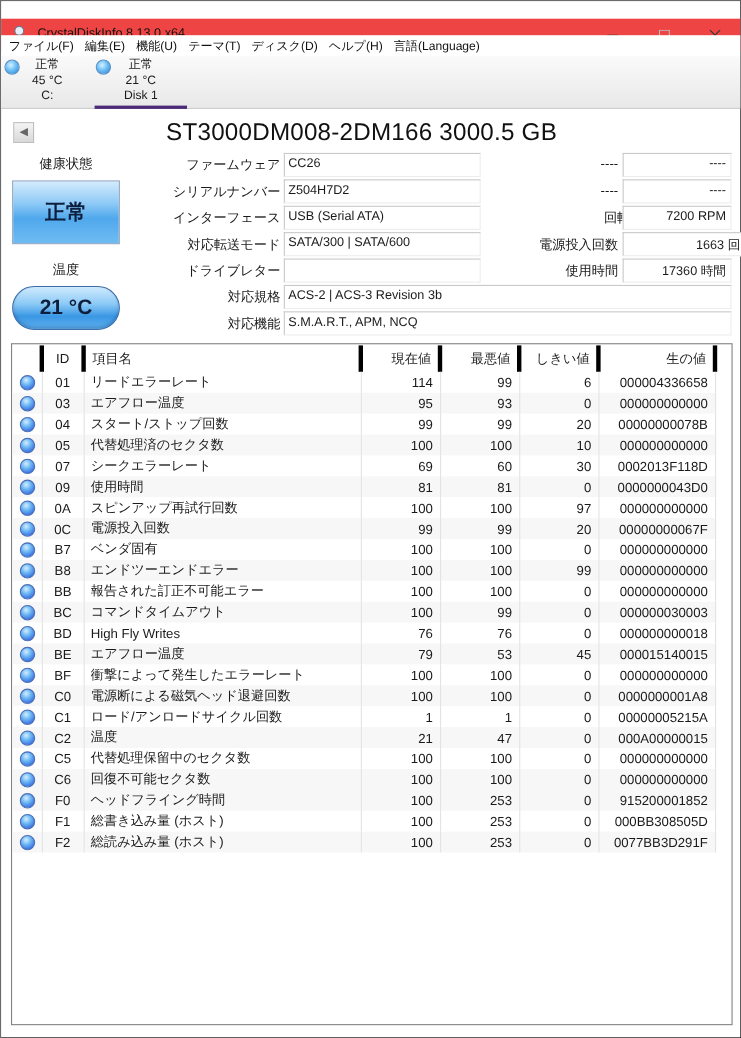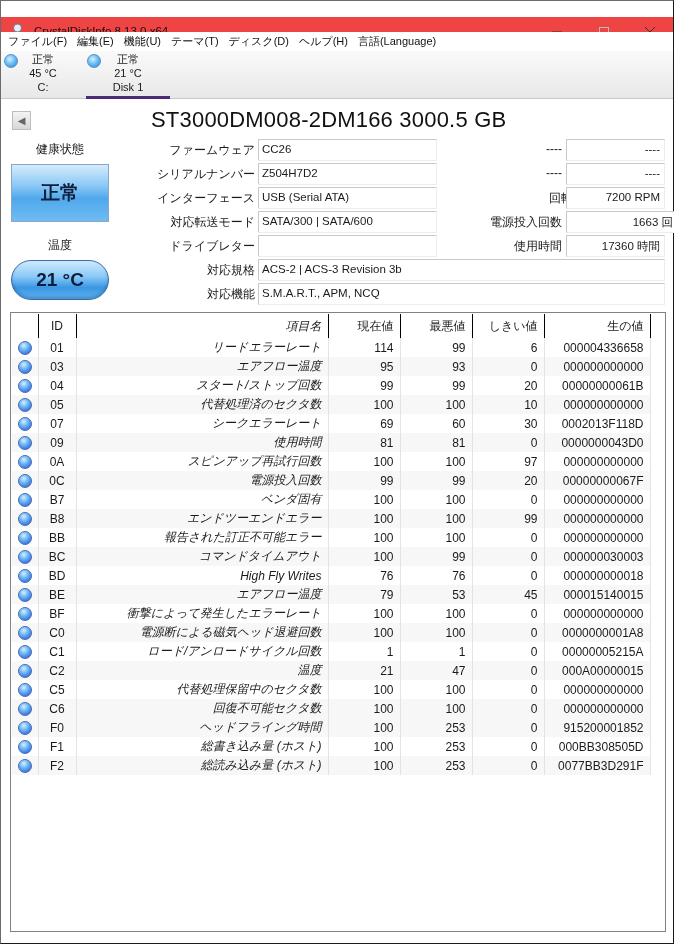--- a/index.html
+++ b/index.html
@@ -25,26 +25,26 @@
   .model-title { position: absolute; left: 150px; top: 106px; font-size: 22px; color: #111; font-family: "Liberation Sans", sans-serif; letter-spacing: 0.2px; white-space: nowrap; }
   .label-health { position: absolute; left: 10px; top: 140px; width: 98px; text-align: center; font-size: 12px; font-family: "Liberation Sans", sans-serif; }
   .health-btn { position: absolute; left: 10px; top: 163px; width: 98px; height: 58px; border: 1px solid #8fa6c2; background: linear-gradient(#d4ebfd 0%, #8fcaf6 35%, #4fa8ec 60%, #6fbcf2 100%); display: flex; align-items: center; justify-content: center; font-size: 19px; font-weight: bold; color: #0e1f3d; font-family: "DejaVu Serif", serif; }
   .label-temp { position: absolute; left: 10px; top: 236px; width: 98px; text-align: center; font-size: 12px; font-family: "Liberation Sans", sans-serif; }
   .temp-btn { position: absolute; left: 10px; top: 259px; width: 98px; height: 40px; border-radius: 20px; border: 1px solid #3b6ea8; background: linear-gradient(#cfeafd 0%, #8ccaf6 40%, #3a97e4 70%, #5fb1ef 100%); display: flex; align-items: center; justify-content: center; font-size: 19px; font-weight: bold; color: #0e1f3d; font-family: "Liberation Sans", sans-serif; box-shadow: inset 0 -2px 3px rgba(0,40,100,.25); }
   .info-label { position: absolute; font-size: 12px; text-align: right; color: #1a1a1a; font-family: "Liberation Sans", sans-serif; white-space: nowrap; }
   .info-box { position: absolute; height: 22px; border: 1px solid #c9c9c9; border-right-color: #ededed; border-bottom-color: #ededed; background: #fff; font-size: 11.5px; padding: 3px 3px; color: #1a1a1a; font-family: "Liberation Sans", sans-serif; white-space: nowrap; overflow: hidden; }
   .info-box.right { text-align: right; padding-right: 4px; }
   .smart-frame { position: absolute; left: 9px; top: 311px; width: 656px; height: 620px; border: 1px solid #828282; background: #fff; }
   table.smart { position: absolute; left: 1px; top: 1px; border-collapse: collapse; font-size: 12px; font-family: "Liberation Sans", sans-serif; }
-  table.smart th { font-weight: normal; height: 24px; color: #1a1a1a; border-right: 1px solid #000000; padding: 0 6px; background: #fff; }
+  table.smart th { font-weight: normal; height: 24px; color: #1a1a1a; border-right: 4px solid #000000; padding: 0 6px; background: #fff; }
   table.smart td { height: 19px; border-right: 1px solid #e3e3e3; padding: 0 6px; color: #1a1a1a; white-space: nowrap; }
   table.smart tr.alt td { background: #f7f7f7; }
   .c-icon { width: 26px; padding: 0 !important; text-align: center; }
   .c-id { width: 38px; text-align: center; }
-  .c-name { width: 252px; text-align: right; font-style: italic; }
+  .c-name { width: 252px; text-align: left; }
   .c-num { width: 72px; text-align: right; }
   .c-raw { width: 106px; text-align: right; }
   .sdot { display: inline-block; width: 14px; height: 14px; border-radius: 50%; vertical-align: middle; background: radial-gradient(circle at 40% 30%, #d6efff 0%, #6ab6f4 40%, #3b6fe0 80%, #2f4fc0 100%); border: 1px solid #4c6fb8; }
 </style>
 </head>
 <body>
 
 <div class="window">
 
   <div class="titlebar">
@@ -175,21 +175,21 @@
             <td class="c-num">0</td>
             <td class="c-raw">000000000000</td>
           </tr>
           <tr>
             <td class="c-icon"><span class="sdot"></span></td>
             <td class="c-id">04</td>
             <td class="c-name">スタート/ストップ回数</td>
             <td class="c-num">99</td>
             <td class="c-num">99</td>
             <td class="c-num">20</td>
-            <td class="c-raw">00000000061B</td>
+            <td class="c-raw">00000000078B</td>
           </tr>
           <tr class="alt">
             <td class="c-icon"><span class="sdot"></span></td>
             <td class="c-id">05</td>
             <td class="c-name">代替処理済のセクタ数</td>
             <td class="c-num">100</td>
             <td class="c-num">100</td>
             <td class="c-num">10</td>
             <td class="c-raw">000000000000</td>
           </tr>

